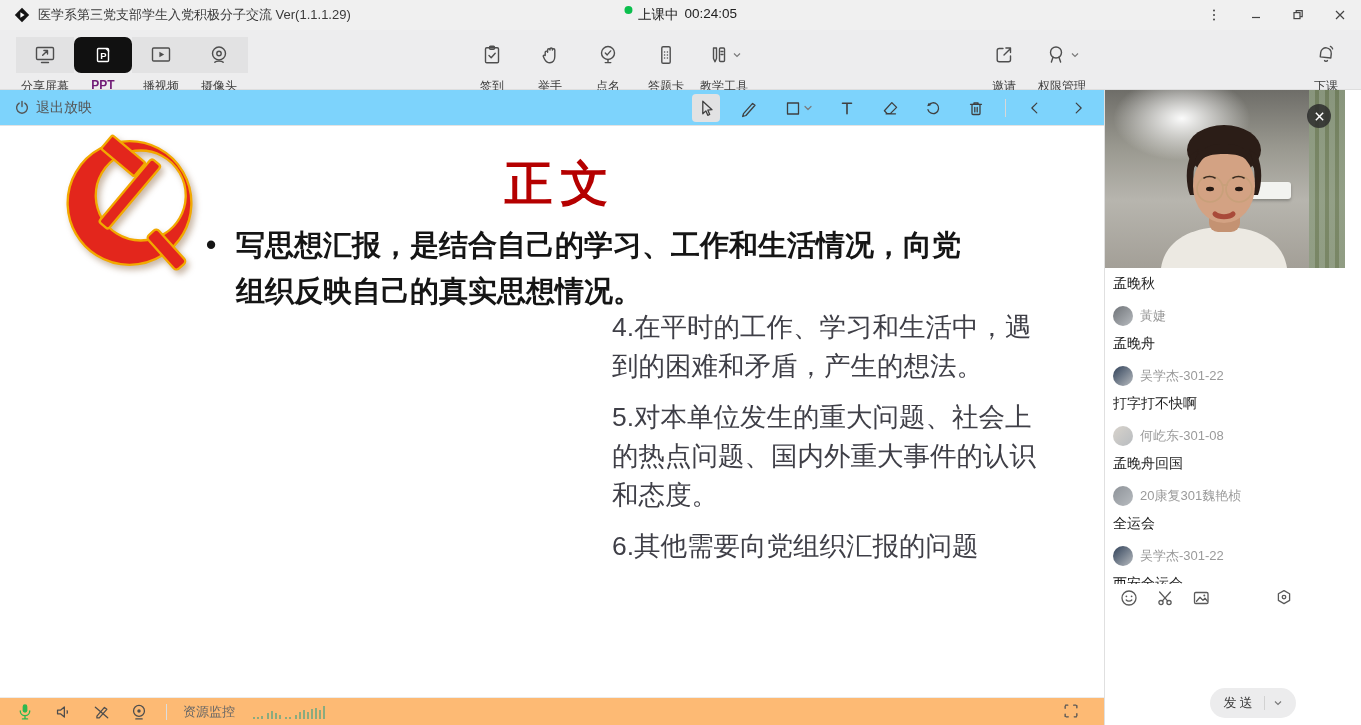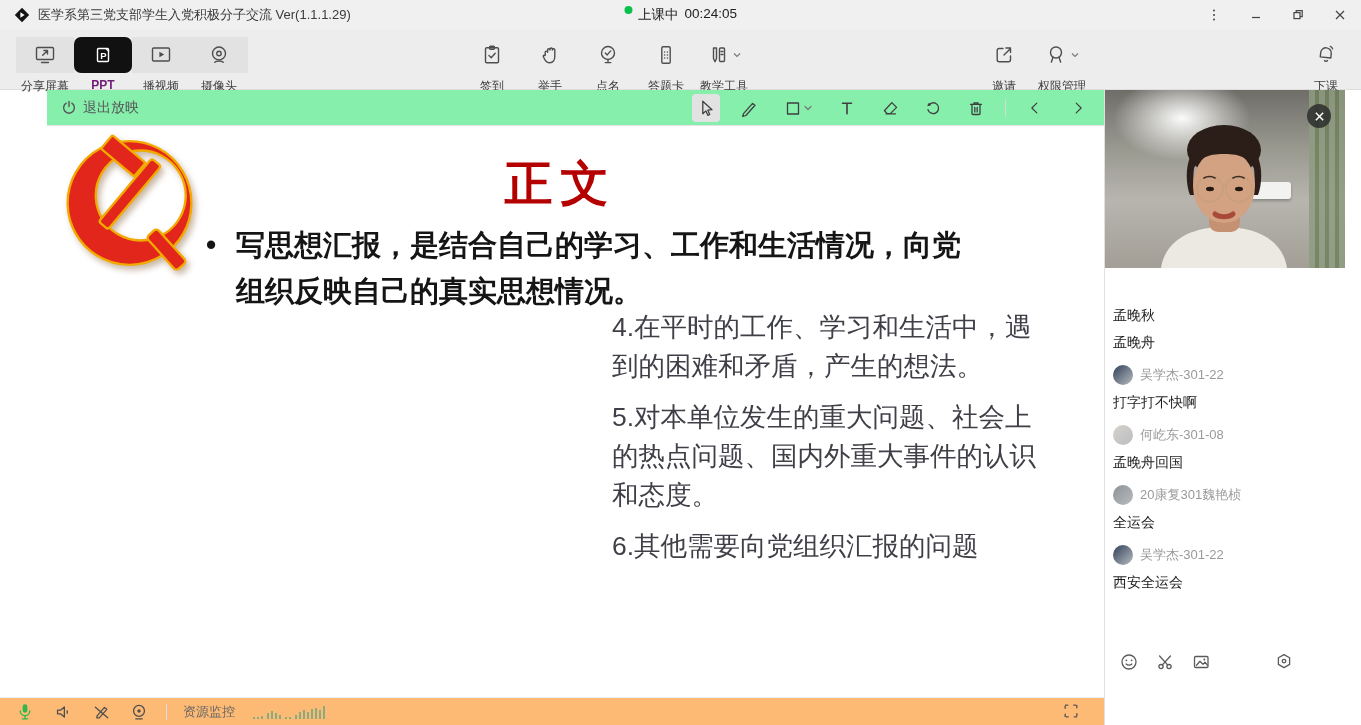--- a/index.html
+++ b/index.html
@@ -30,21 +30,21 @@
   .tb-left .tb-icon-box { background:#e2e2e3; }
   .tb-item.active .tb-icon-box { background:#111; border-radius:7px; }
   .tb-label { font-size:12px; color:#3c3c3c; margin-top:5px; white-space:nowrap; }
   .tb-item.active .tb-label { font-weight:bold; color:#701a75; }
   .si { fill:none; stroke:#4e4e4e; stroke-width:1.4; stroke-linecap:round; stroke-linejoin:round; }
   .caret { margin-left:2px; }
 
   
   .main { flex:1; display:flex; min-height:0; }
   .ppt-panel { width:1104px; display:flex; flex-direction:column; background:#fff; }
-  .ppt-toolbar { height:36px; background:#86efac; border-bottom:1px solid #e3e3e3; position:relative; flex:0 0 36px;margin-left:47px; }
+  .ppt-toolbar { height:36px; background:#7dd3fc; border-bottom:1px solid #e3e3e3; position:relative; flex:0 0 36px; }
   .exit-show { position:absolute; left:14px; top:0; height:36px; display:flex; align-items:center; gap:6px; color:#555; font-size:14px; cursor:default; }
   .draw-tools { position:absolute; right:12px; top:0; height:36px; display:flex; align-items:center; gap:15px; }
   .tool { width:28px; height:28px; display:flex; align-items:center; justify-content:center; border-radius:4px; cursor:default; }
   .tool.selected { background:#e2e2e3; }
   .tool svg { stroke:#3f3f3f; fill:none; stroke-width:1.3; stroke-linecap:round; stroke-linejoin:round; }
   .tool-divider { width:1px; height:18px; background:#d8d8d8; }
 
   
   .slide { position:relative; flex:1; background:#fff; overflow:hidden; }
   .emblem { position:absolute; left:52px; top:2px; width:155px; height:150px;
@@ -64,21 +64,21 @@
 
   
   .bottom-bar { height:28px; flex:0 0 28px; background:#fdba74; border-top:1px solid #ececec;
     display:flex; align-items:center; padding-left:14px; gap:16px; position:relative; }
   .bb-icon { display:flex; align-items:center; justify-content:center; width:22px; cursor:default; }
   .bb-divider { width:1px; height:16px; background:#ddd; }
   .res-label { font-size:13px; color:#666; }
   .fullscreen-btn { position:absolute; right:24px; top:4px; cursor:default; }
 
   
-  .sidebar { width:208px; border-left:1px solid #e0e0e0; background:#fff; display:flex; flex-direction:column;gap:32px; }
+  .sidebar { width:208px; border-left:1px solid #e0e0e0; background:#fff; display:flex; flex-direction:column; }
   .video { position:relative; width:240px; height:178px; flex:0 0 178px; overflow:hidden;
     background:
       radial-gradient(95px 58px at 32% 16%, rgba(255,255,255,.97), rgba(255,255,255,0) 72%),
       linear-gradient(180deg,#6e6d68 0%,#99988f 32%,#b7b5ae 62%,#a39f97 100%); }
   .curtain { position:absolute; right:0; top:0; width:36px; height:100%;
     background:repeating-linear-gradient(90deg,#8d9c80 0 6px,#71815c 6px 10px); opacity:.85; }
   .ac-unit { position:absolute; left:128px; top:92px; width:58px; height:17px; background:#f2f3f0;
     border-radius:3px; box-shadow:0 2px 3px rgba(0,0,0,.25); }
   .person { position:absolute; left:0; bottom:0; width:240px; height:178px; }
   .video-close { position:absolute; top:14px; right:14px; width:24px; height:24px; border-radius:50%;
@@ -465,20 +465,24 @@
         </div>
       </div>
 
       <div class="chat" id="chat-list">
   <div class="msg">
 
     <div class="msg-text">孟晚秋</div>
   </div>
 
   <div class="msg">
+    <div class="msg-head">
+      <span class="avatar" style="background: linear-gradient(135deg, rgb(110, 114, 119), rgb(184, 188, 192));"></span>
+      <span class="msg-name">黃婕</span>
+    </div>
     <div class="msg-text">孟晚舟</div>
   </div>
 
   <div class="msg">
     <div class="msg-head">
       <span class="avatar" style="background: linear-gradient(135deg, rgb(47, 64, 88), rgb(184, 188, 192));"></span>
       <span class="msg-name">吴学杰-301-22</span>
     </div>
     <div class="msg-text">打字打不快啊</div>
   </div>

